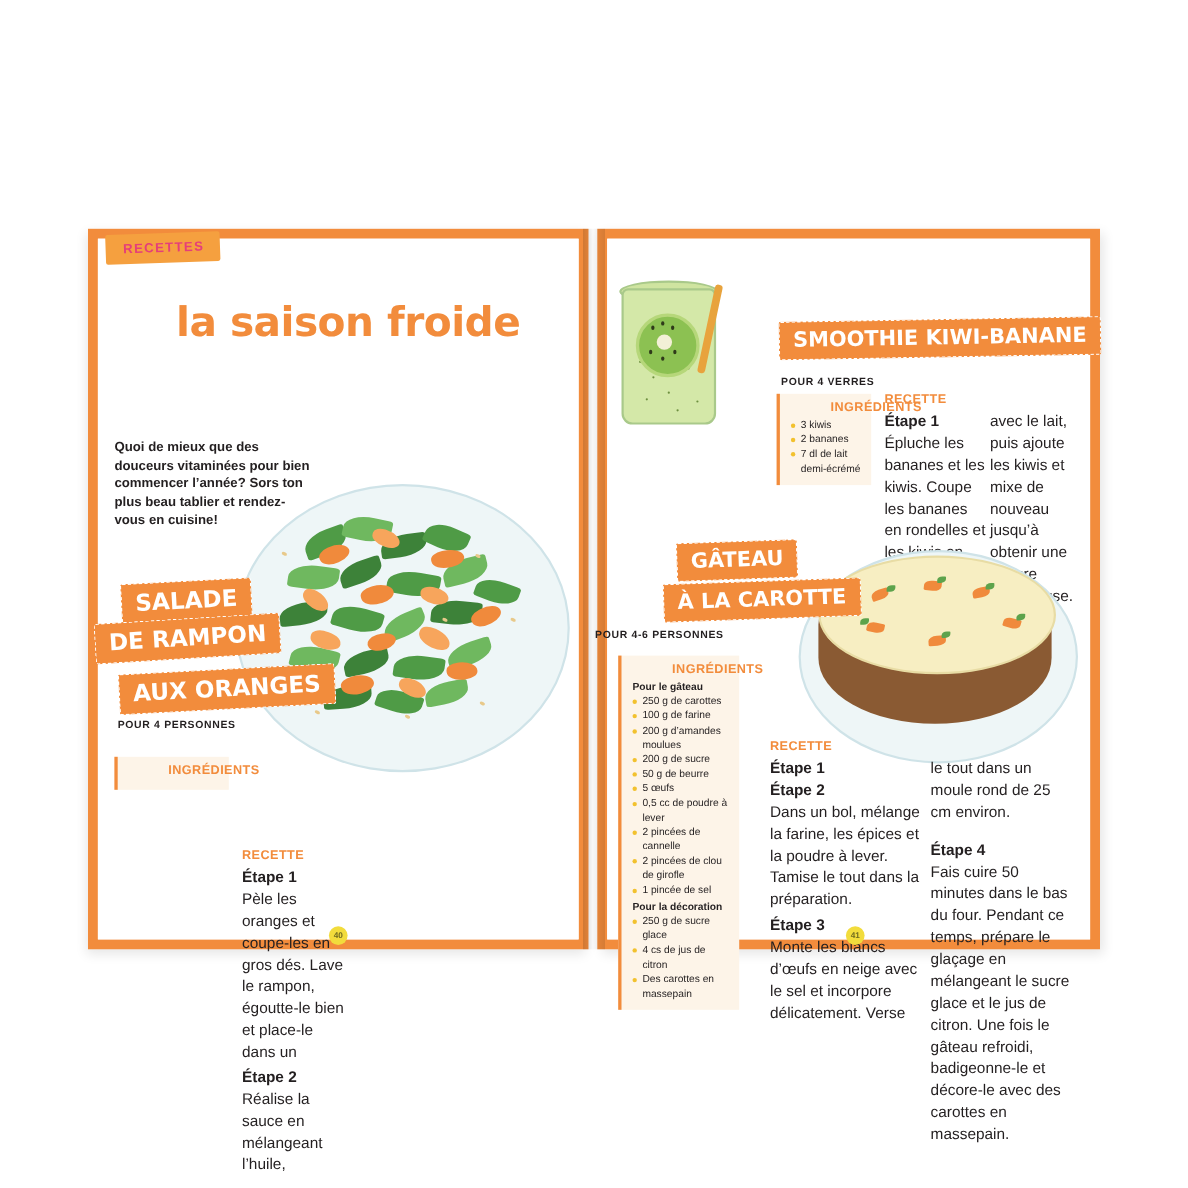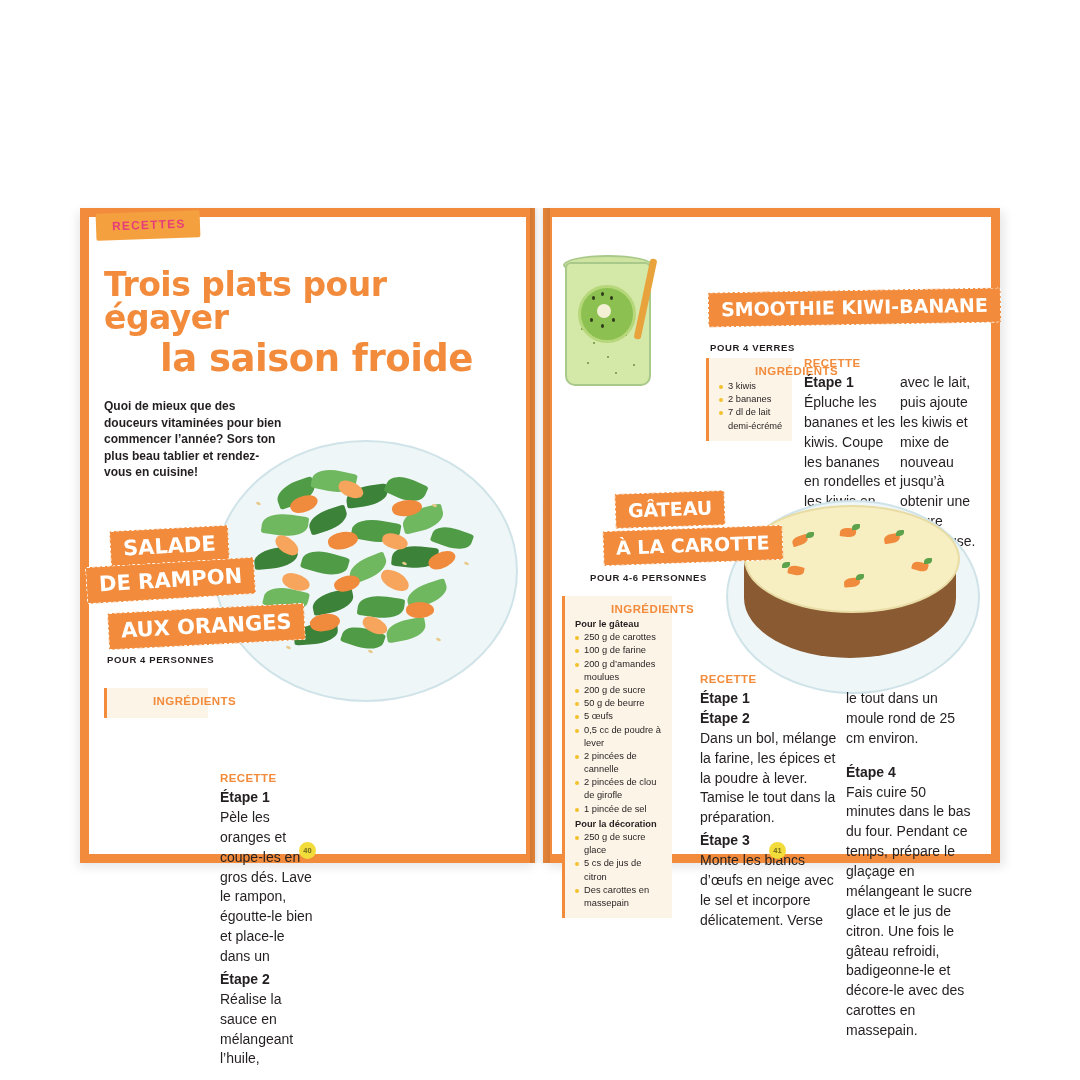--- a/index.html
+++ b/index.html
@@ -156,21 +156,21 @@
     transform:rotate(12deg);border-radius:3px;
   }
   .spec{position:absolute;background:#6d8f3f;width:2px;height:2px;border-radius:50%;}
 
   .b4{left:708px;top:290px;font-size:19px;transform:rotate(-1deg);}
   .serves.s2{left:710px;top:342px;}
   .card-r1{left:706px;top:358px;width:86px;}
 
   .b5{left:615px;top:492px;font-size:19px;transform:rotate(-2deg);}
   .b6{left:603px;top:528px;font-size:19px;transform:rotate(-2deg);}
-  .serves.s3{left:590px;top:572px;}
+  .serves.s3{left:541px;top:572px;}
   .card-r2{left:562px;top:596px;width:110px;}
 
   
   .cake-plate{
     position:absolute;left:726px;top:500px;width:250px;height:190px;border-radius:50%;
     background:#eef6f7;border:2px solid #cfe3e8;
   }
   .cake-body{
     position:absolute;left:744px;top:508px;width:212px;height:150px;border-radius:50%/40%;
     background:#8a5a33;
@@ -197,21 +197,20 @@
 
   <div class="page page-right">
     <div class="inner"></div>
   </div>
 
   <div class="spine"></div>
 
   <div class="kicker">RECETTES</div>
 
   <div class="headline">
-    <span class="l1">Trois plats pour égayer</span>
     <span class="l2">la saison froide</span>
   </div>
 
   <div class="intro">Quoi de mieux que des douceurs vitaminées pour bien commencer l’année? Sors ton plus beau tablier et rendez-vous en cuisine!</div>
 
   <div class="salad-plate">
     <div class="salad-mass">
       <div class="leaf" style="left:60px;top:40px;width:40px;height:22px;transform:rotate(-20deg);"></div>
       <div class="leaf l" style="left:96px;top:28px;width:44px;height:22px;transform:rotate(12deg);"></div>
       <div class="leaf d" style="left:130px;top:44px;width:42px;height:20px;transform:rotate(-8deg);"></div>
@@ -357,21 +356,21 @@
       <li>200 g de sucre</li>
       <li>50 g de beurre</li>
       <li>5 œufs</li>
       <li>0,5 cc de poudre à lever</li>
       <li>2 pincées de cannelle</li>
       <li>2 pincées de clou</li>
       <li class="cont">de girofle</li>
       <li>1 pincée de sel</li>
       <li class="sub">Pour la décoration</li>
       <li>250 g de sucre glace</li>
-      <li>5 cs de jus de citron</li>
+      <li>4 cs de jus de citron</li>
       <li>Des carottes en</li>
       <li class="cont">massepain</li>
     </ul>
   </div>
 
   <div class="recipe-h" style="left:700px;top:673px;">RECETTE</div>
   <div class="rcol" style="left:700px;top:689px;width:138px;">
     <p class="step">Étape 1</p>
     <p class="step">Étape 2</p>
     <p>Dans un bol, mélange la farine, les épices et la poudre à lever. Tamise le tout dans la préparation.</p>

